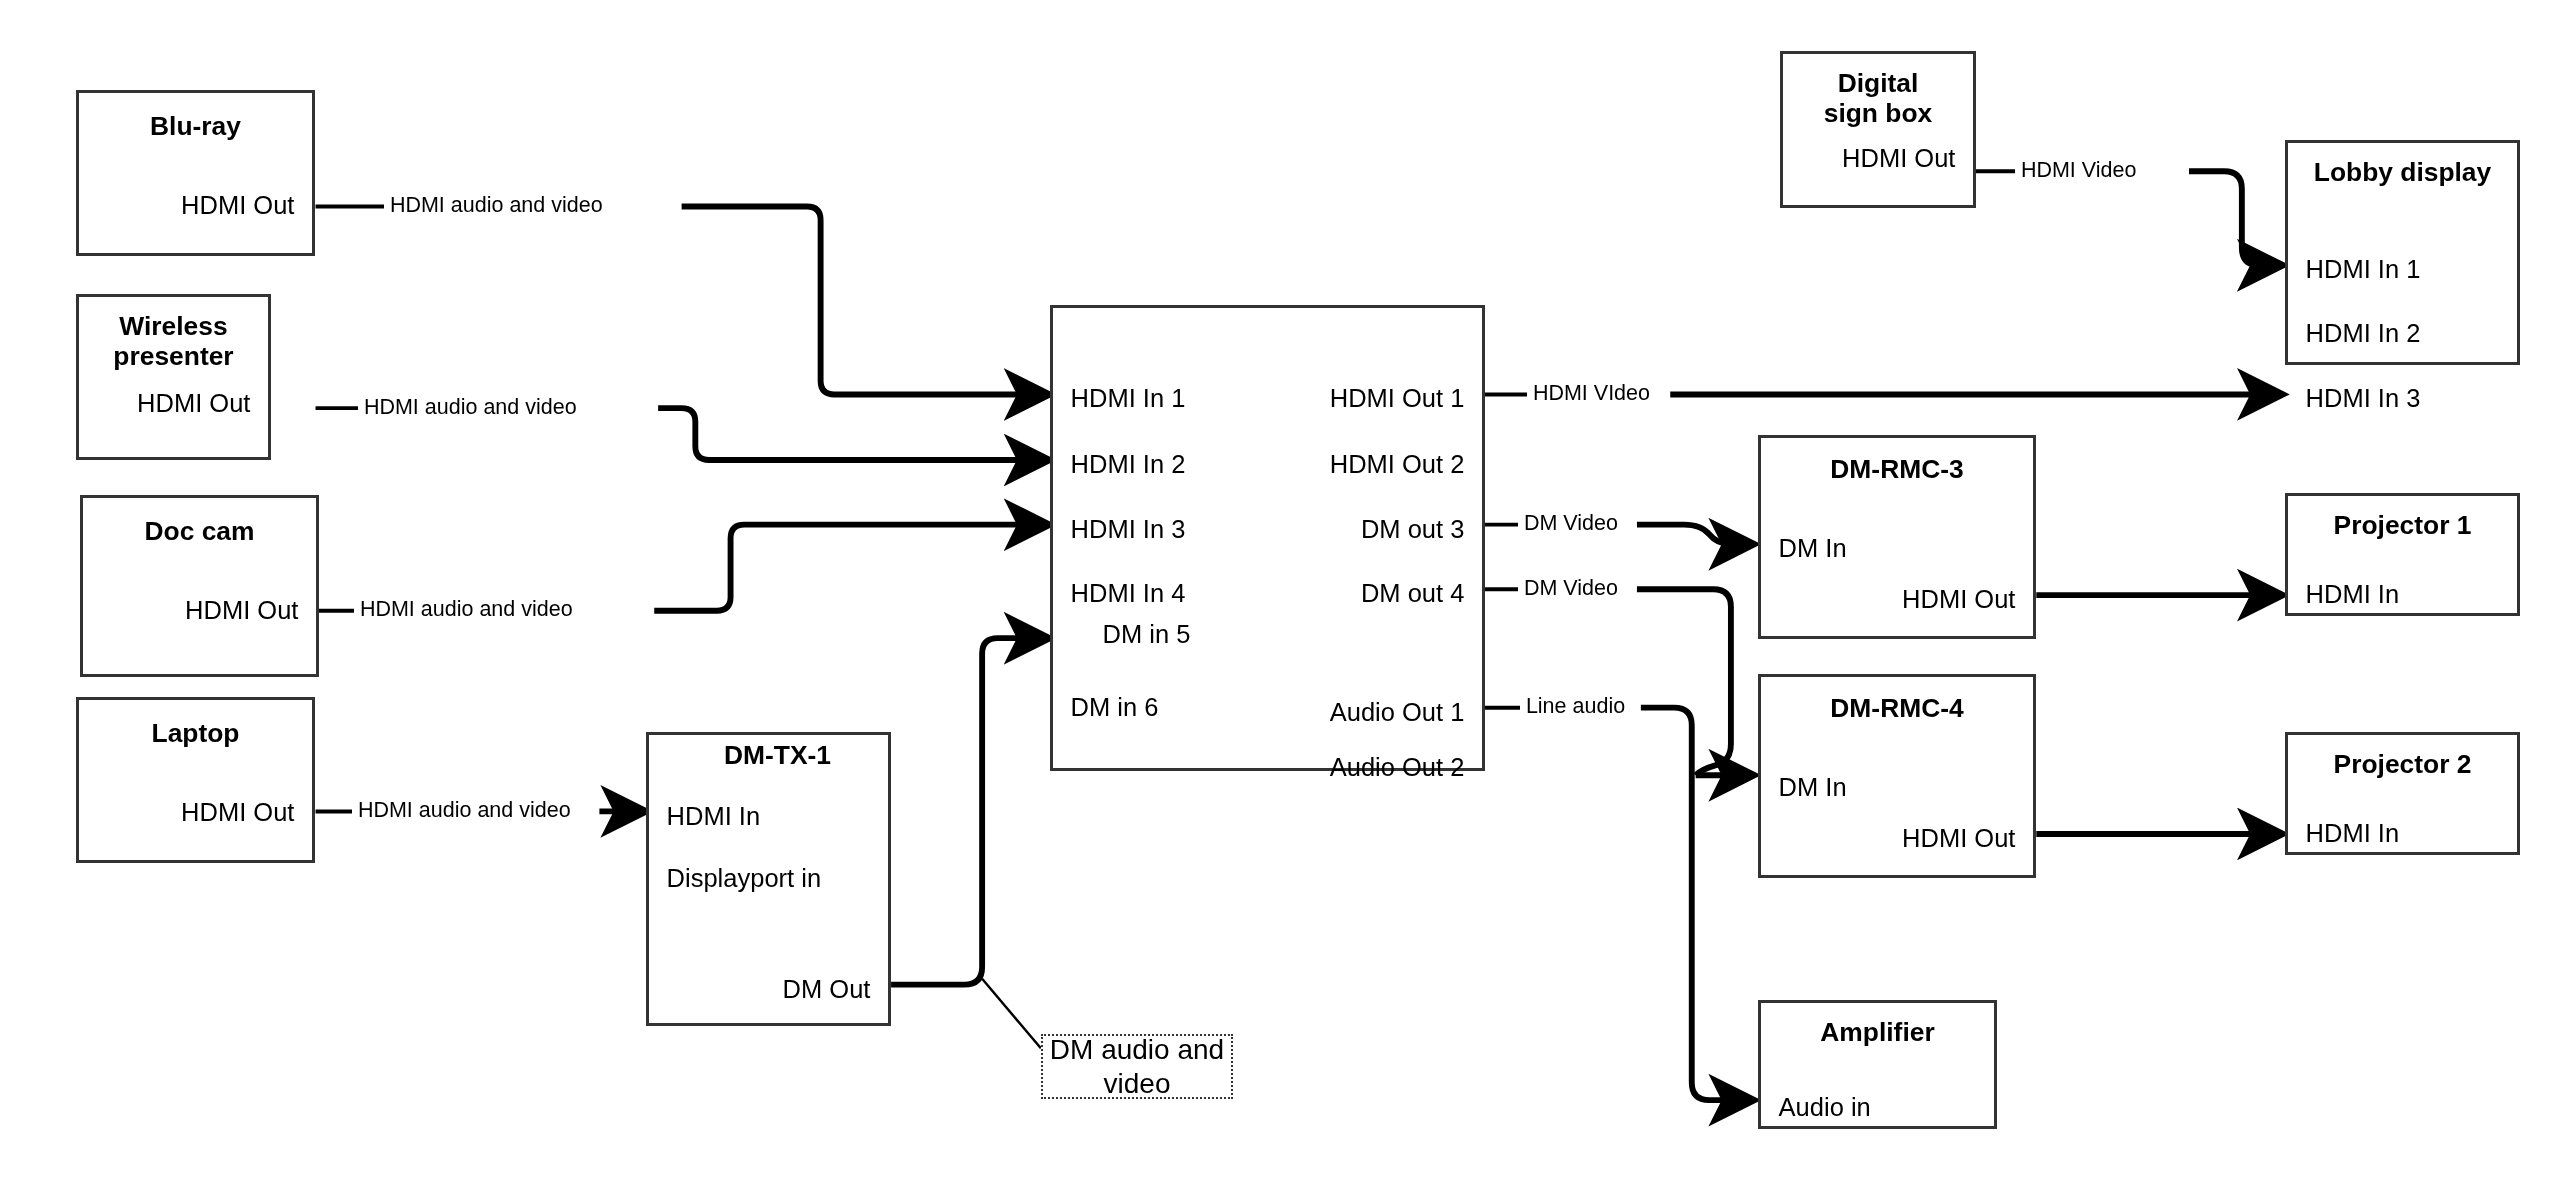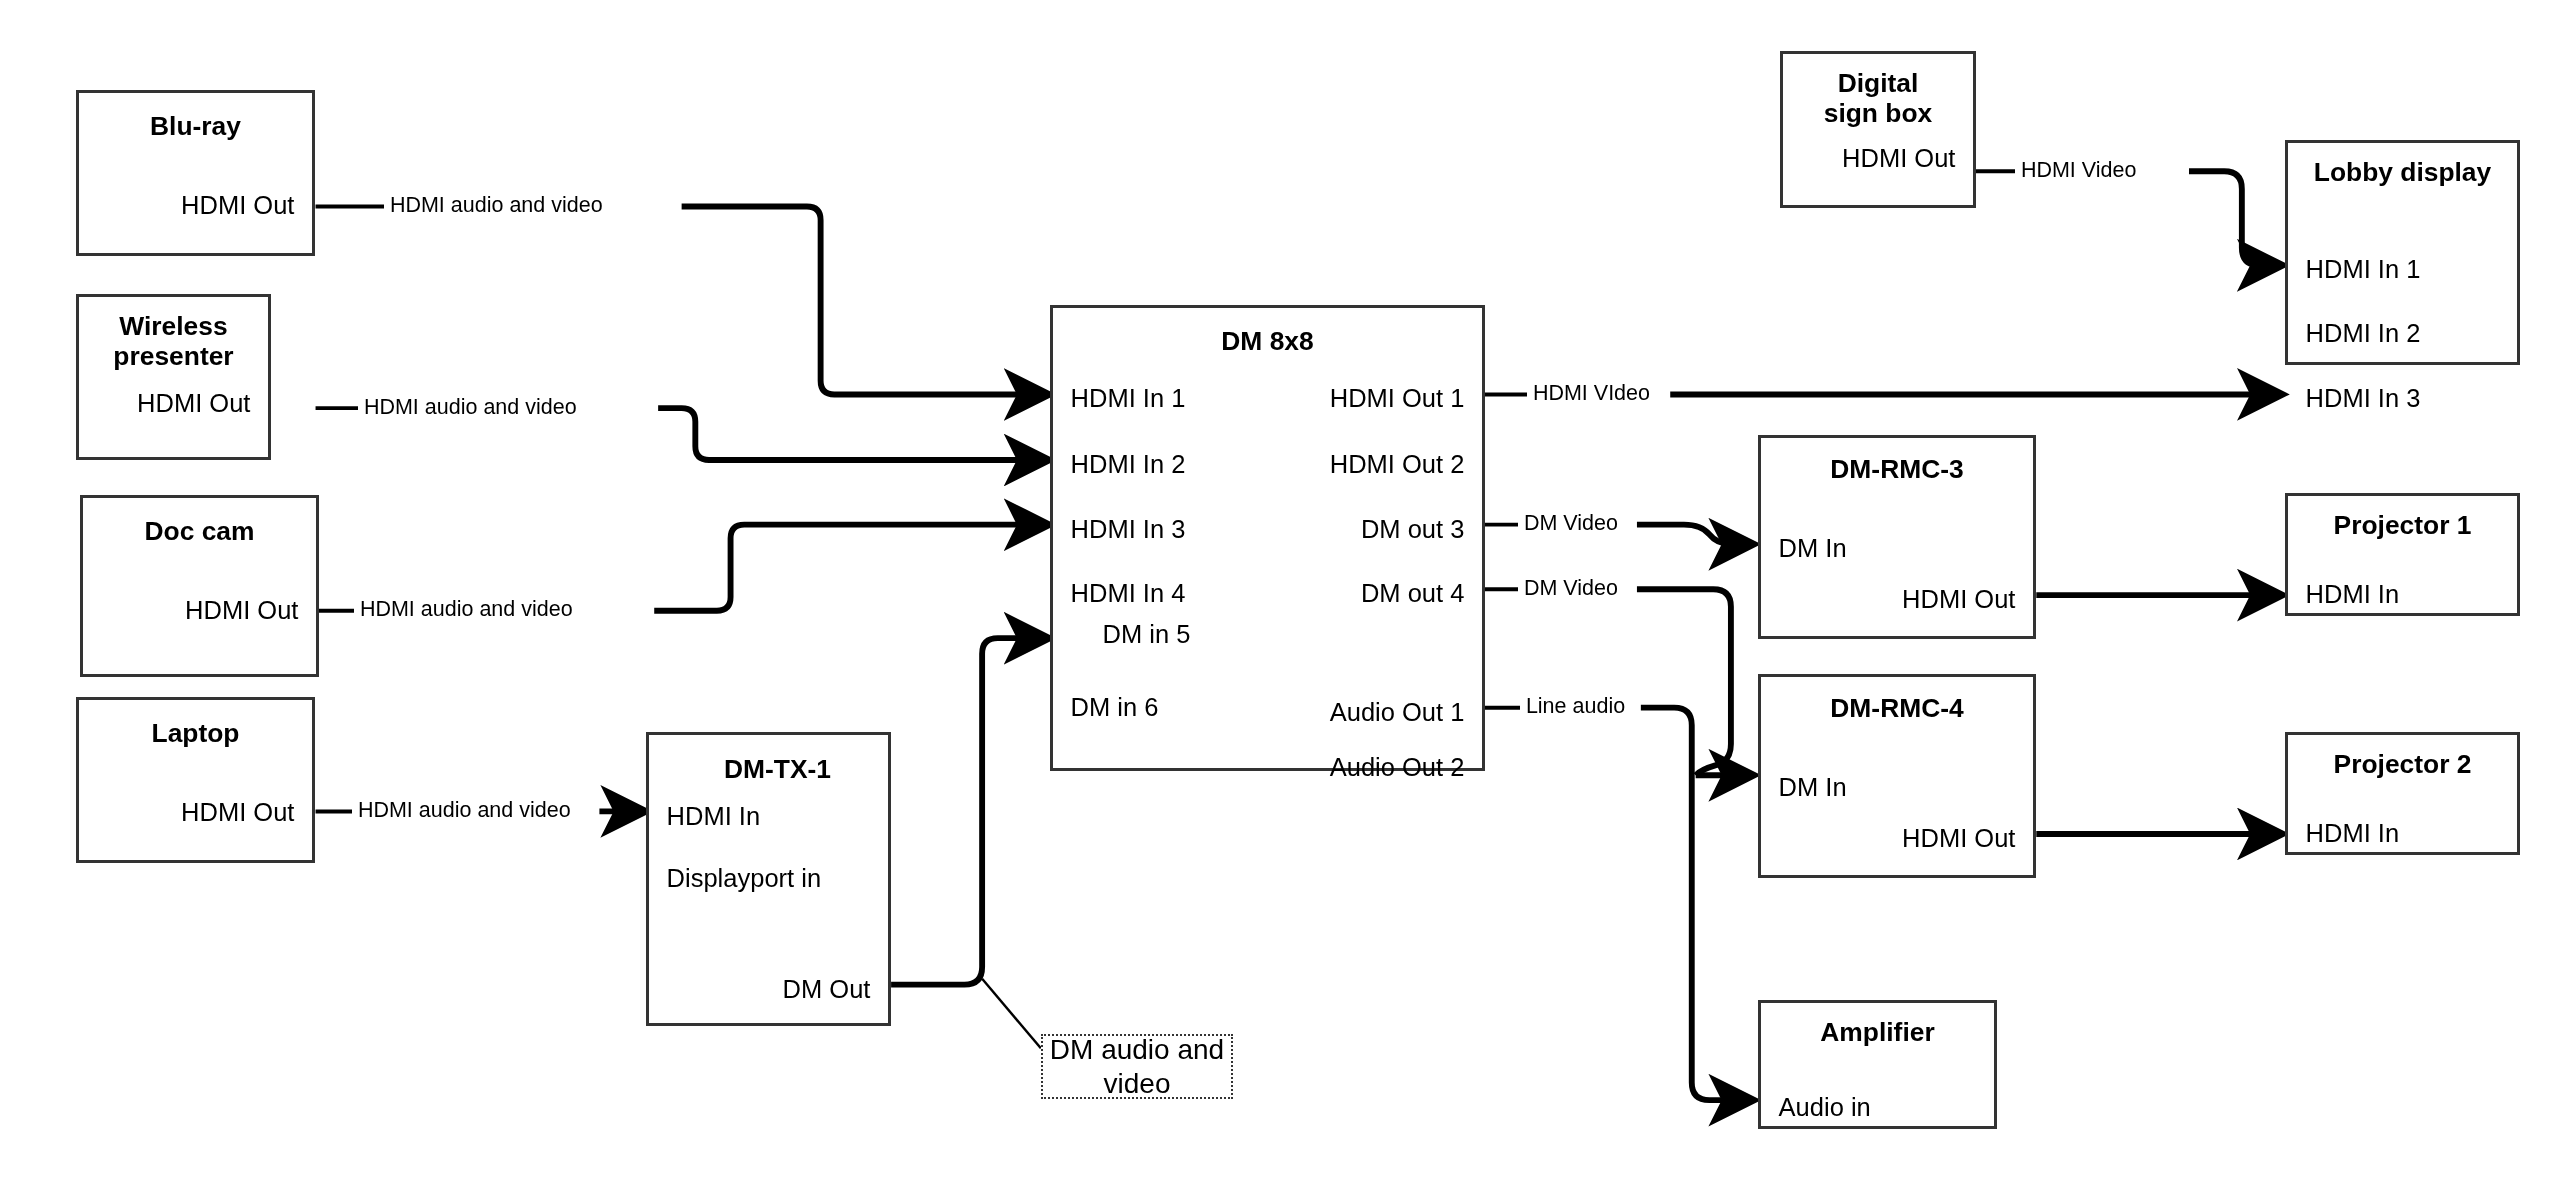--- a/index.html
+++ b/index.html
@@ -102,28 +102,27 @@
     <div class="title" style="top:17.6px;">Doc cam</div>
     <div class="port right" style="top:98px;">HDMI Out</div>
   </div>
 
   <div class="node" style="left:76px;top:697px;width:239px;height:166px;">
     <div class="title" style="top:17.6px;">Laptop</div>
     <div class="port right" style="top:98px;">HDMI Out</div>
   </div>
 
   <div class="node" style="left:646px;top:732px;width:245px;height:294px;">
-    <div class="title" style="top:19px;margin-left:18px;">DM-TX-1</div>
+    <div class="title" style="top:5px;margin-left:18px;">DM-TX-1</div>
     <div class="port left" style="top:67px;">HDMI In</div>
     <div class="port left" style="top:129px;">Displayport in</div>
     <div class="port right" style="top:240px;">DM Out</div>
   </div>
 
   <div class="node" style="left:1050px;top:305px;width:435px;height:466px;">
-    <div class="title" style="top:17.6px;">DM 8x8</div>
     <div class="port left" style="top:76px;">HDMI In 1</div>
     <div class="port left" style="top:142px;">HDMI In 2</div>
     <div class="port left" style="top:207px;">HDMI In 3</div>
     <div class="port left" style="top:271px;">HDMI In 4</div>
     <div class="port left" style="top:312px;margin-left:32px;">DM in 5</div>
     <div class="port left" style="top:385px;">DM in 6</div>
     <div class="port right" style="top:76px;">HDMI Out 1</div>
     <div class="port right" style="top:142px;">HDMI Out 2</div>
     <div class="port right" style="top:207px;">DM out 3</div>
     <div class="port right" style="top:271px;">DM out 4</div>

